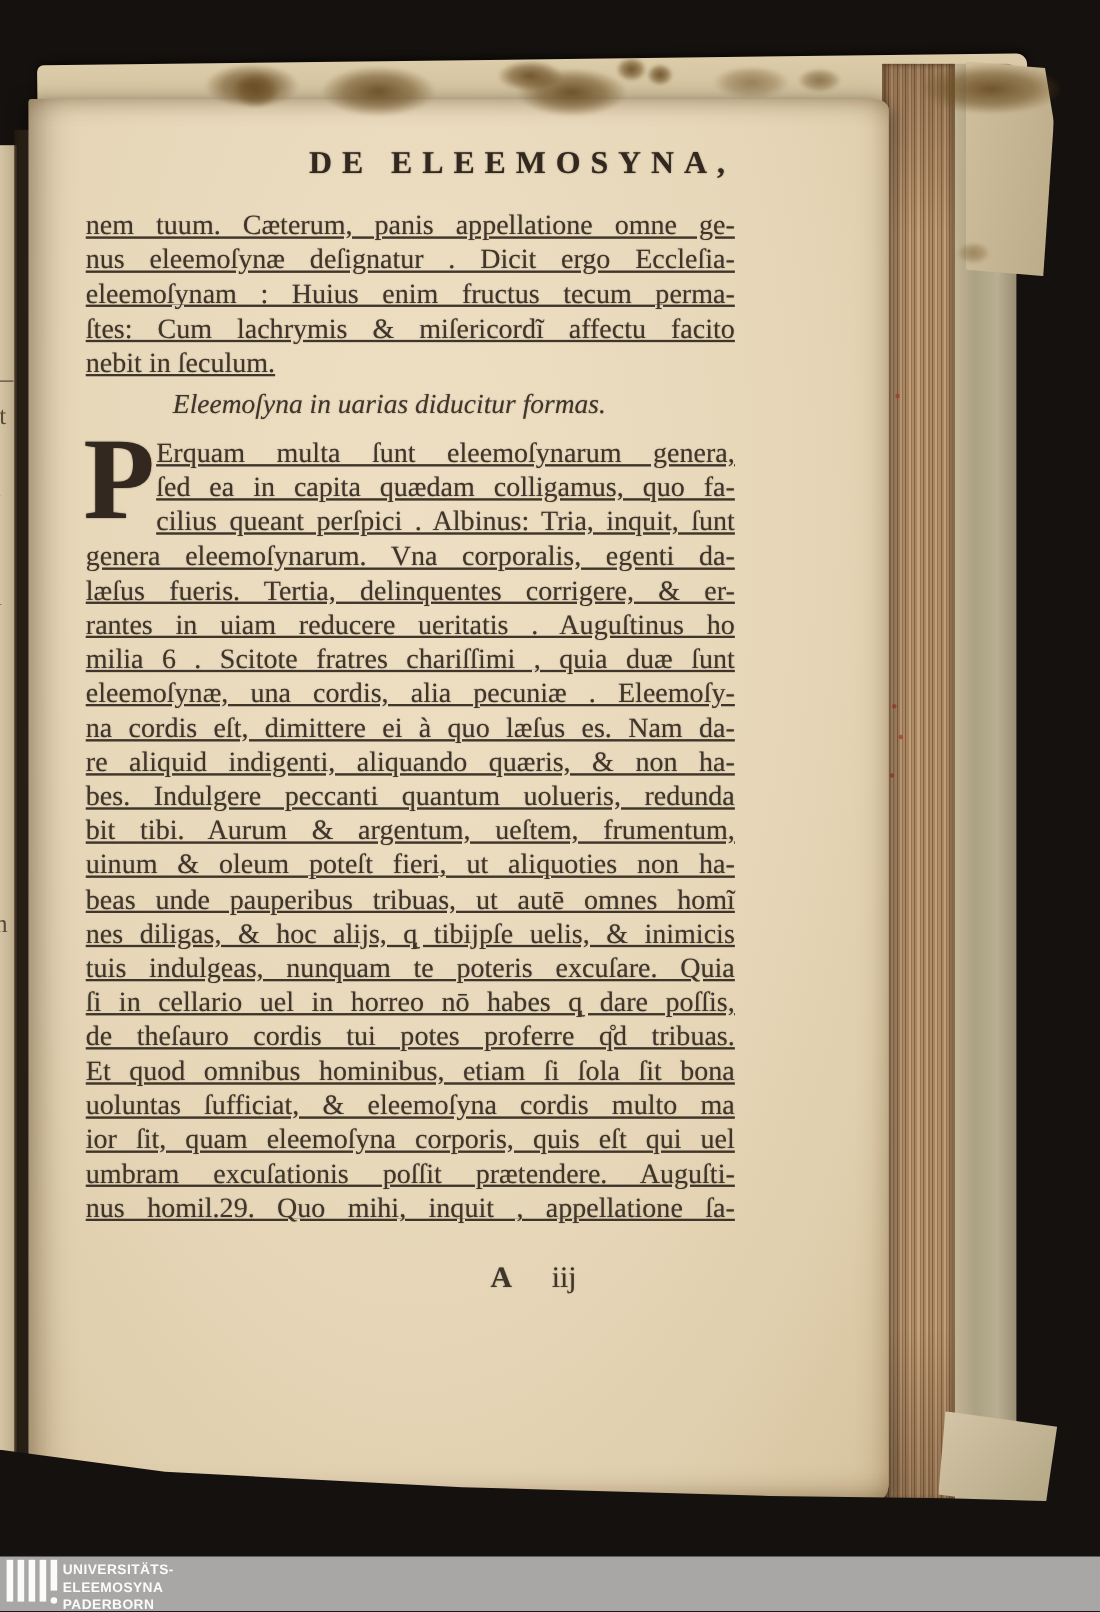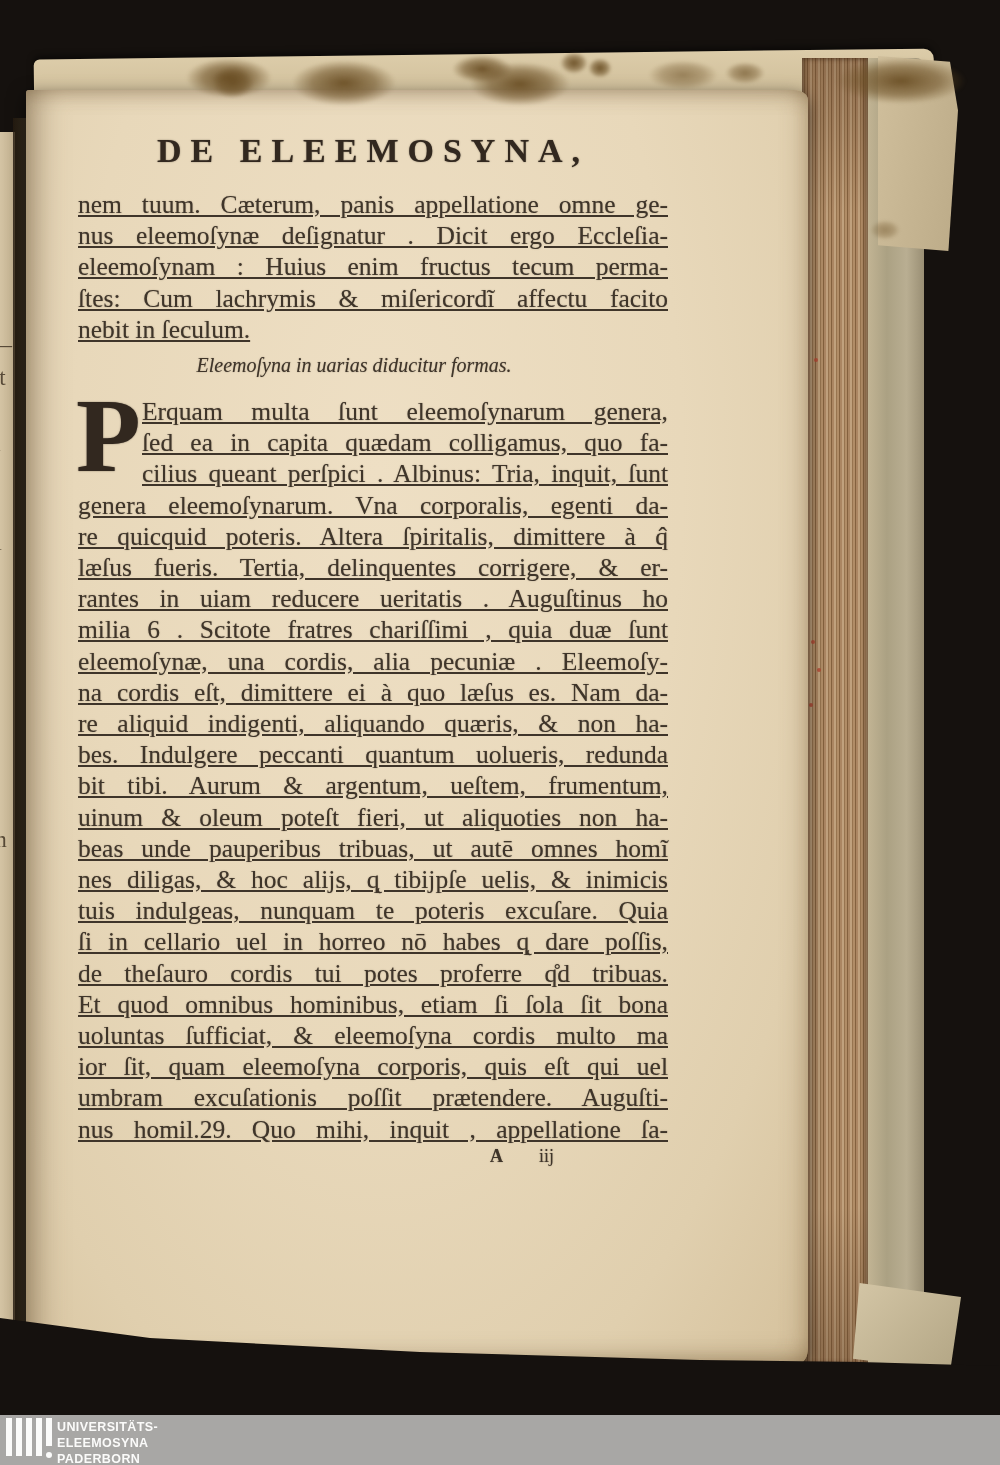--- a/index.html
+++ b/index.html
@@ -60,43 +60,43 @@
     border-radius:3px 14px 10px 6px / 3px 10px 16px 6px;
     box-shadow:
       inset 22px 0 32px -14px rgba(95,72,45,.55),
       inset -16px 0 26px -14px rgba(130,100,62,.45),
       inset 0 -18px 26px -16px rgba(110,85,50,.5),
       inset 0 16px 22px -16px rgba(120,95,60,.45),
       0 6px 18px rgba(0,0,0,.6);
   }
   .text-block{position:absolute;left:52px;top:0;width:590px;height:100%;color:var(--ink,#3f352a);}
   .running-title{
-    position:absolute;top:42px;width:100%;text-align:center;
-    font-size:34px;font-weight:700;letter-spacing:9px;color:var(--ink-dark,#32281f);
+    position:absolute;top:42px;width:100%;text-align:right;
+    font-size:29px;font-weight:700;letter-spacing:9px;color:var(--ink-dark,#32281f);
     text-shadow:0 0 1.5px rgba(50,40,30,.6);
   }
   .para{position:absolute;width:100%;font-size:25.5px;line-height:31.2px;
     text-shadow:0 0 1.2px rgba(62,50,38,.5);text-decoration:underline;}
   .para .text-line{text-align:justify;text-align-last:justify;white-space:normal;}
   .para-1{top:99px;}
   .para-1 .text-line:last-child{text-align-last:left;}
   .para-2{top:306px;}
   .section-heading{
     position:absolute;top:264px;width:100%;text-align:center;
-    font-style:italic;font-size:20px;padding-right:38px;box-sizing:border-box;
+    font-style:italic;font-size:25px;padding-right:38px;box-sizing:border-box;
     text-shadow:0 0 1.2px rgba(62,50,38,.5);
   }
   .dropcap-float{float:left;width:64px;height:64px;position:relative;}
   .dropcap-glyph{
     position:absolute;left:-2px;top:-8px;font-size:106px;line-height:.9;
     font-weight:700;color:var(--ink-dark,#32281f);
     text-shadow:0 0 1.5px rgba(50,40,30,.65);
   }
-  .signature{position:absolute;top:1056px;left:368px;font-size:18px;font-weight:700;
-    color:var(--ink,#3f352a);text-shadow:0 0 1.2px rgba(62,50,38,.55);margin-left:44px;}
+  .signature{position:absolute;top:1056px;left:368px;font-size:27px;font-weight:700;
+    color:var(--ink,#3f352a);text-shadow:0 0 1.2px rgba(62,50,38,.55);}
   .signature .sig-num{margin-left:36px;font-weight:400;}
   
   .stain-blob{position:absolute;z-index:4;border-radius:50%;filter:blur(1.5px);
     background:radial-gradient(closest-side,rgba(106,78,36,.95),rgba(106,78,36,.55) 60%,rgba(106,78,36,0));}
   
   .black-bottom{
     position:absolute;left:0;top:0;width:1000px;height:1465px;z-index:6;
     background:var(--background,#15110e);
     clip-path:polygon(0 1318px,150px 1338px,420px 1352px,700px 1360px,860px 1362px,1000px 1366px,1000px 1465px,0 1465px);
   }
@@ -182,21 +182,20 @@
       <div class="section-heading">Eleemoſyna in uarias diducitur formas.</div>
 
       <div class="para para-2">
         <div class="dropcap-float">
           <span class="dropcap-glyph">P</span>
         </div>
       <div class="text-line">Erquam multa ſunt eleemoſynarum genera,</div>
           <div class="text-line">ſed ea in capita quædam colligamus, quo fa-</div>
           <div class="text-line">cilius queant perſpici .  Albinus: Tria, inquit, ſunt</div>
           <div class="text-line">genera eleemoſynarum. Vna corporalis, egenti da-</div>
-          <div class="text-line">re quicquid poteris. Altera ſpiritalis, dimittere à q̂</div>
           <div class="text-line">læſus fueris. Tertia, delinquentes corrigere, &amp; er-</div>
           <div class="text-line">rantes in uiam reducere ueritatis .  Auguſtinus ho</div>
           <div class="text-line">milia 6 . Scitote fratres chariſſimi , quia duæ ſunt</div>
           <div class="text-line">eleemoſynæ, una cordis, alia pecuniæ . Eleemoſy-</div>
           <div class="text-line">na cordis eſt, dimittere ei à quo læſus es. Nam da-</div>
           <div class="text-line">re aliquid indigenti, aliquando quæris, &amp; non ha-</div>
           <div class="text-line">bes. Indulgere peccanti quantum uolueris, redunda</div>
           <div class="text-line">bit tibi. Aurum &amp; argentum, ueſtem, frumentum,</div>
           <div class="text-line">uinum &amp; oleum poteſt fieri, ut aliquoties non ha-</div>
           <div class="text-line">beas unde pauperibus tribuas, ut autē omnes homĩ</div>

